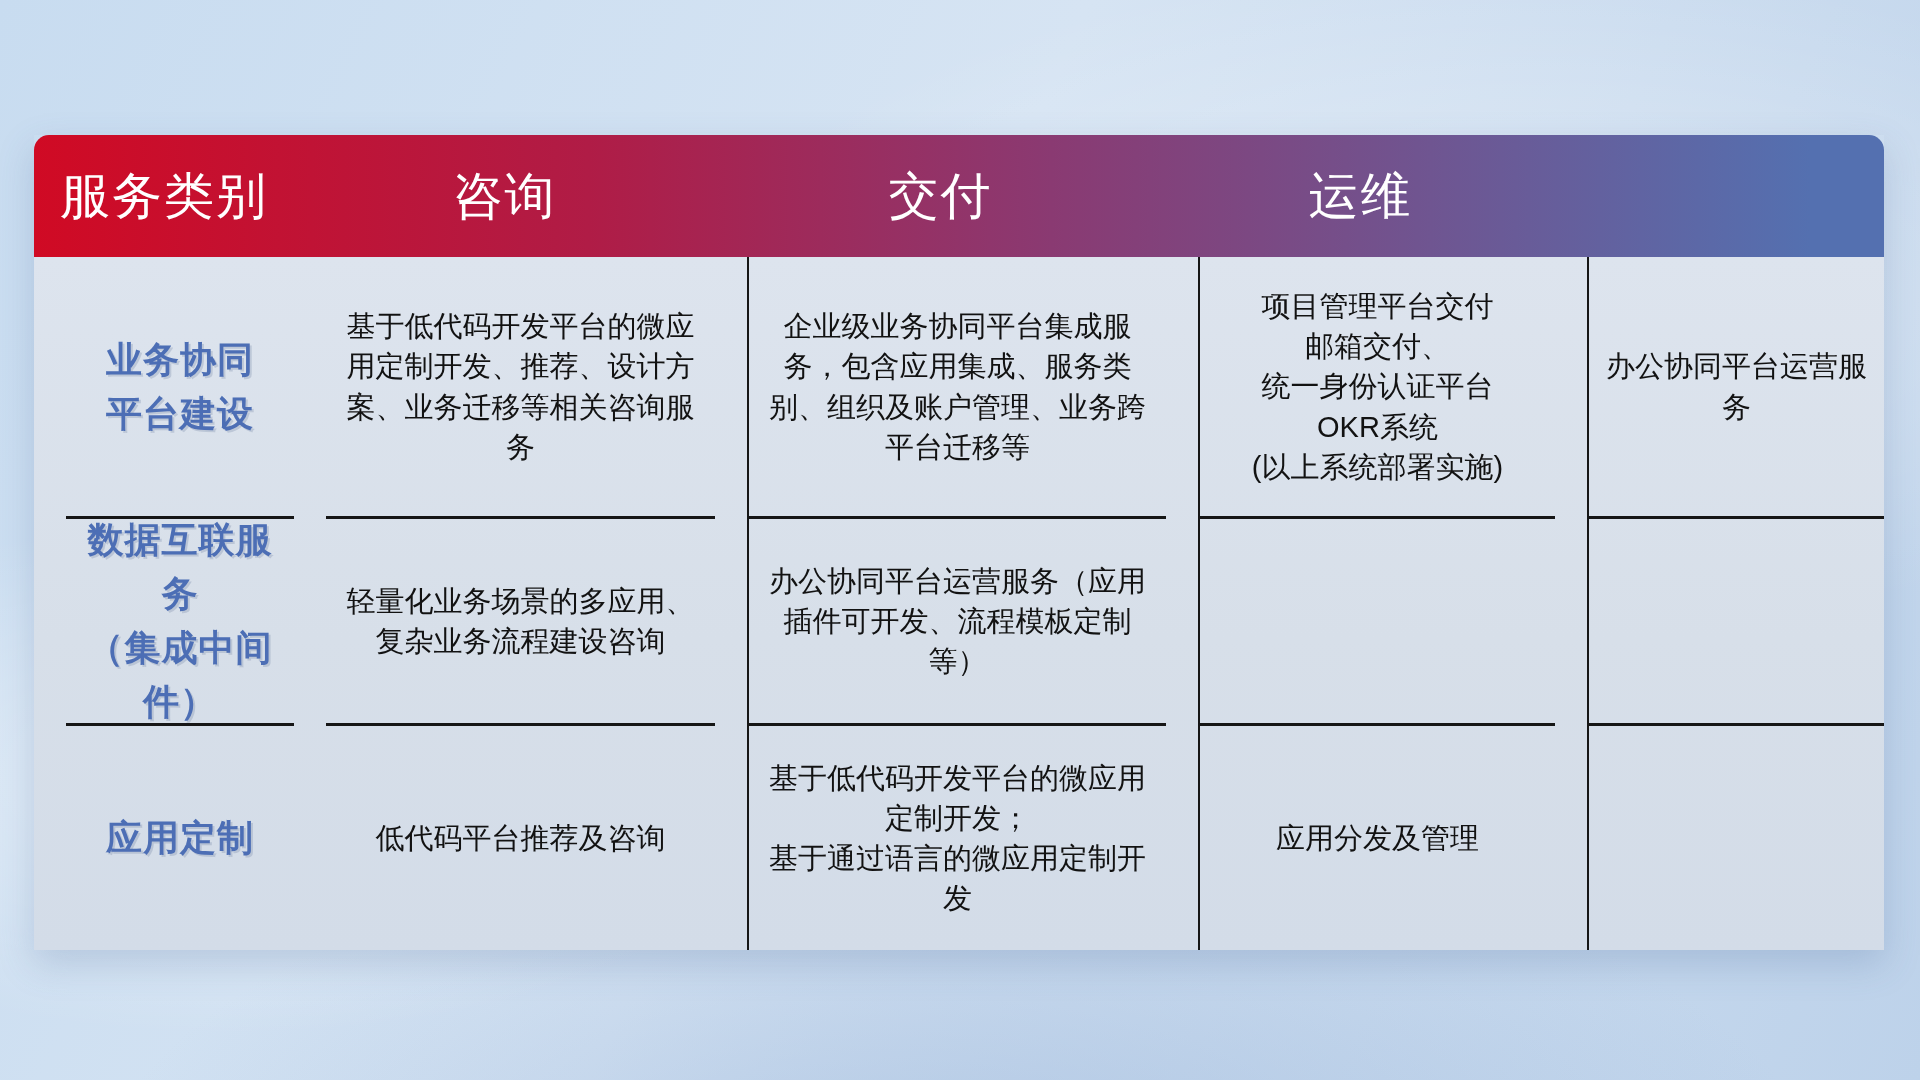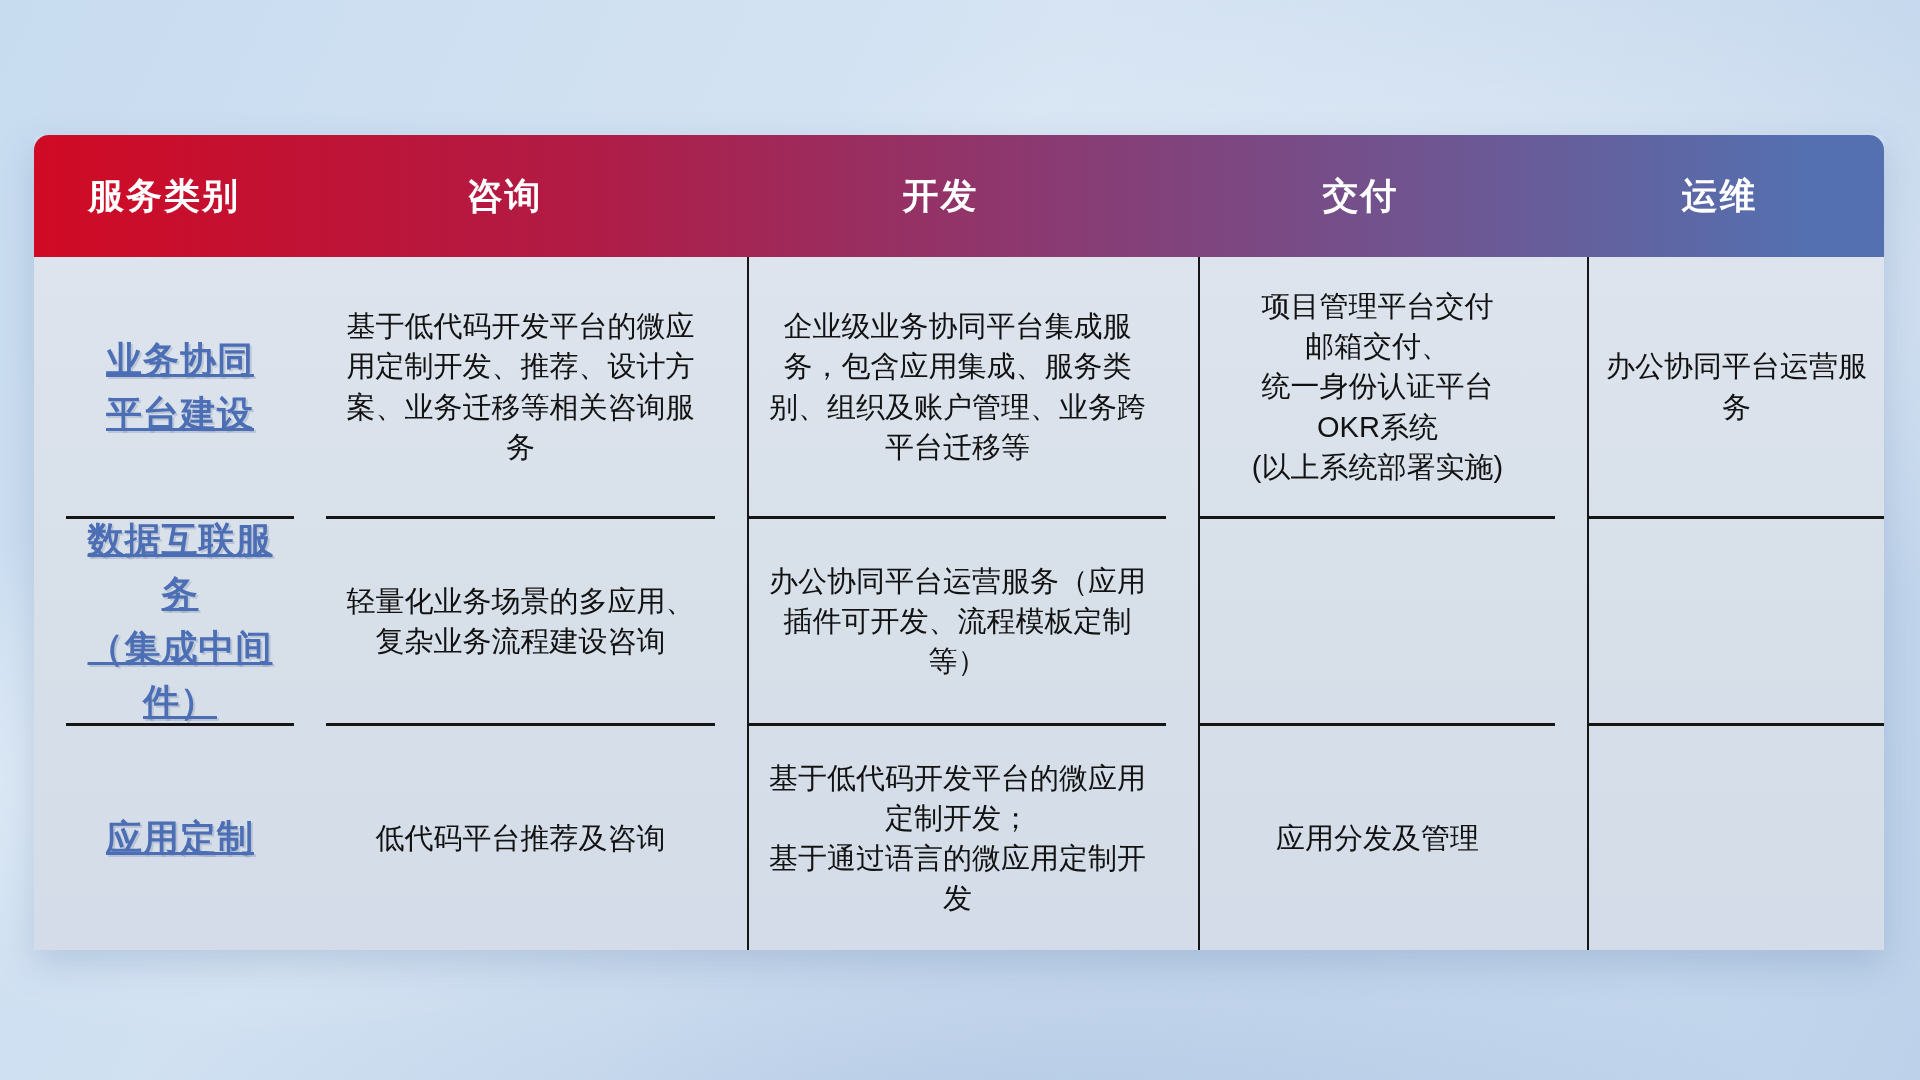--- a/index.html
+++ b/index.html
@@ -27,22 +27,22 @@
     grid-template-columns: 260px 421px 451px 389px 329px;
     height: 122px;
     border-radius: 15px 15px 0 0;
     background: linear-gradient(90deg, #d00a24 0%, #b01c46 30%, #8a3a72 55%, #5470b0 96%);
   }
   .head-cell {
     display: flex;
     align-items: center;
     justify-content: center;
     color: #ffffff;
-    font-size: 36px;
-    font-weight: bold;
+    font-size: 50px;
+    font-weight: normal;
     letter-spacing: 2px;
   }
 
   .t-body {
     display: grid;
     grid-template-columns: 260px 421px 451px 389px 329px;
     grid-template-rows: 259px 207px 227px;
     background: linear-gradient(180deg, #dde4ee 0%, #d7dfe9 55%, #d3dce8 100%);
   }
   .cell {
@@ -58,34 +58,32 @@
     margin-left: 32px;
   }
   .row-head {
     color: #4c6eb5;
     font-size: 36px;
     font-weight: bold;
     line-height: 1.5;
     letter-spacing: 1px;
     text-shadow: 2px 2px 0 rgba(110, 130, 160, 0.28);
     padding: 8px 4px;
-    text-decoration: underline;
   }
   .bl { border-left: 2px solid #161616; }
   .bt { border-top: 3px solid #161616; }
 </style>
 </head>
 <body>
 
 <div class="table-wrap">
 
   <div class="t-head">
     <div class="head-cell">服务类别</div>
     <div class="head-cell">咨询</div>
-    <div class="head-cell">开发</div>
     <div class="head-cell">交付</div>
     <div class="head-cell">运维</div>
   </div>
 
   <div class="t-body">
 
     <div class="cell row-head">业务协同
 平台建设</div>
     <div class="cell">基于低代码开发平台的微应用定制开发、推荐、设计方案、业务迁移等相关咨询服务</div>
     <div class="cell bl">企业级业务协同平台集成服务，包含应用集成、服务类别、组织及账户管理、业务跨平台迁移等</div>

